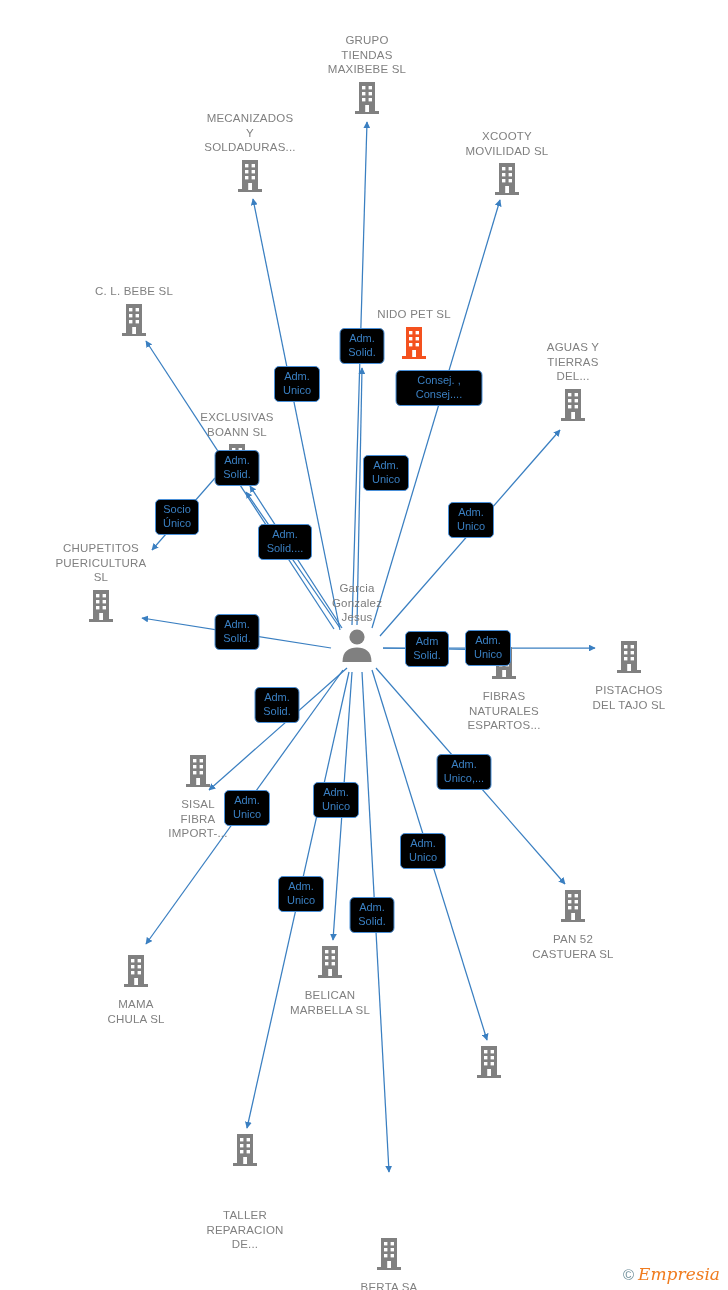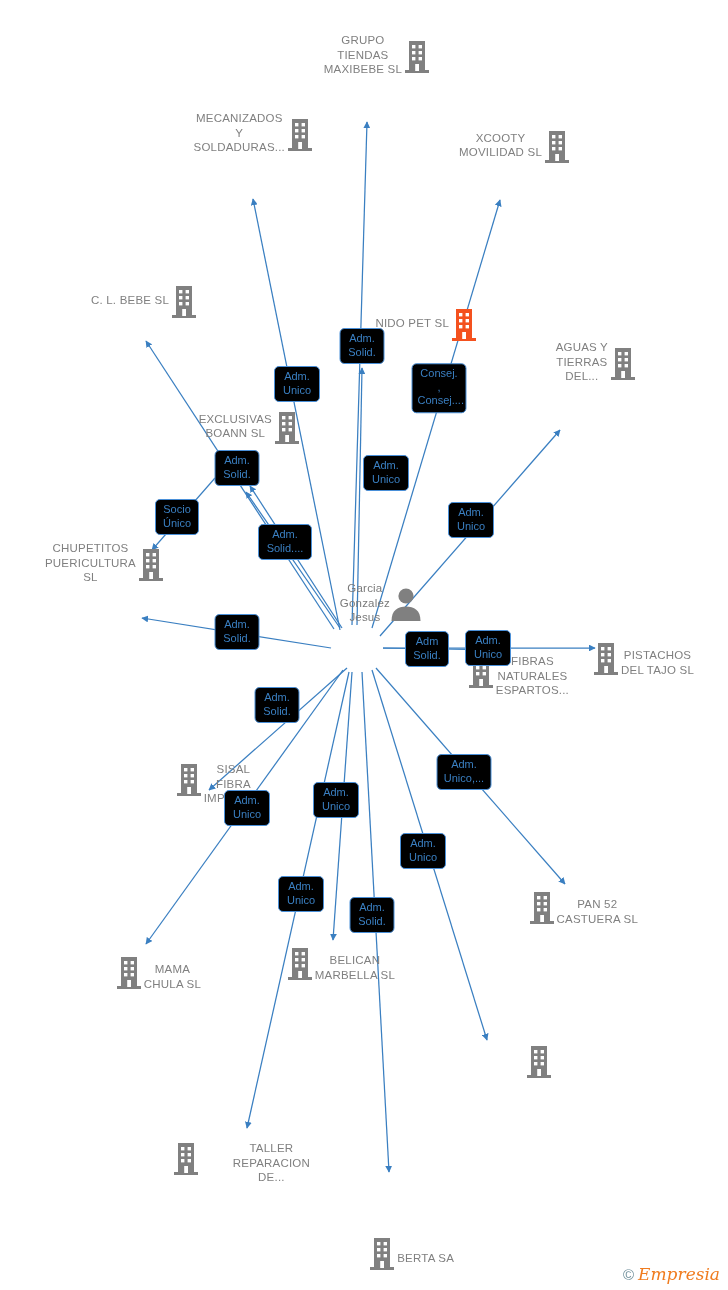--- a/index.html
+++ b/index.html
@@ -20,26 +20,25 @@
   #edges {
     position: absolute;
     left: 0;
     top: 0;
     width: 728px;
     height: 1290px;
   }
   .node {
     position: absolute;
     display: flex;
-    flex-direction: row;
+    flex-direction: column;
     align-items: center;
     width: 130px;
     margin-left: -65px;
     text-align: center;
-    justify-content: flex-end;
   }
   .node .caption {
     font-size: 11.5px;
     line-height: 14.5px;
     color: #808080;
     letter-spacing: 0.2px;
     white-space: pre-line;
   }
   .node.company .caption { color: #808080; }
   .node.person .caption { color: #7a7a7a; }
@@ -423,21 +422,21 @@
           </svg>
         </div>
       </div>
     </div>
 
   <div id="labels-layer">
       <div class="edge-label" style="left: 362px; top: 346px; width: 45px; min-height: 36px;">Adm.
 Solid.</div>
       <div class="edge-label" style="left: 297px; top: 384px; width: 46px; min-height: 36px;">Adm.
 Unico</div>
-      <div class="edge-label" style="left: 439px; top: 388px; width: 55px; min-height: 36px;">Consej. ,
+      <div class="edge-label" style="left: 439px; top: 388px; width: 87px; min-height: 36px;">Consej. ,
 Consej....</div>
       <div class="edge-label" style="left: 237px; top: 468px; width: 45px; min-height: 36px;">Adm.
 Solid.</div>
       <div class="edge-label" style="left: 386px; top: 473px; width: 46px; min-height: 36px;">Adm.
 Unico</div>
       <div class="edge-label" style="left: 177px; top: 517px; width: 44px; min-height: 36px;">Socio
 Único</div>
       <div class="edge-label" style="left: 471px; top: 520px; width: 46px; min-height: 36px;">Adm.
 Unico</div>
       <div class="edge-label" style="left: 285px; top: 542px; width: 54px; min-height: 36px;">Adm.

